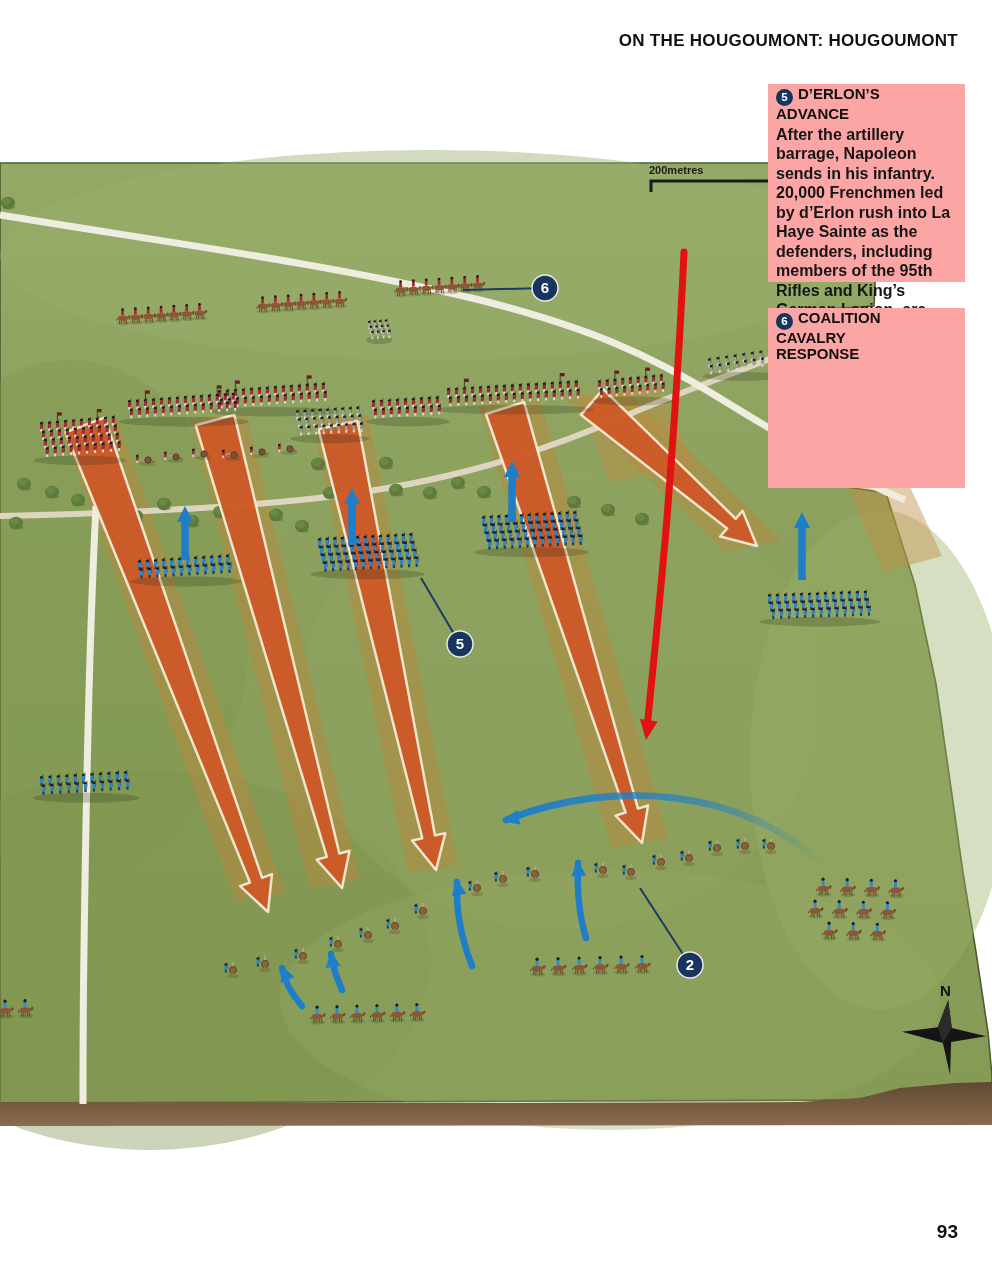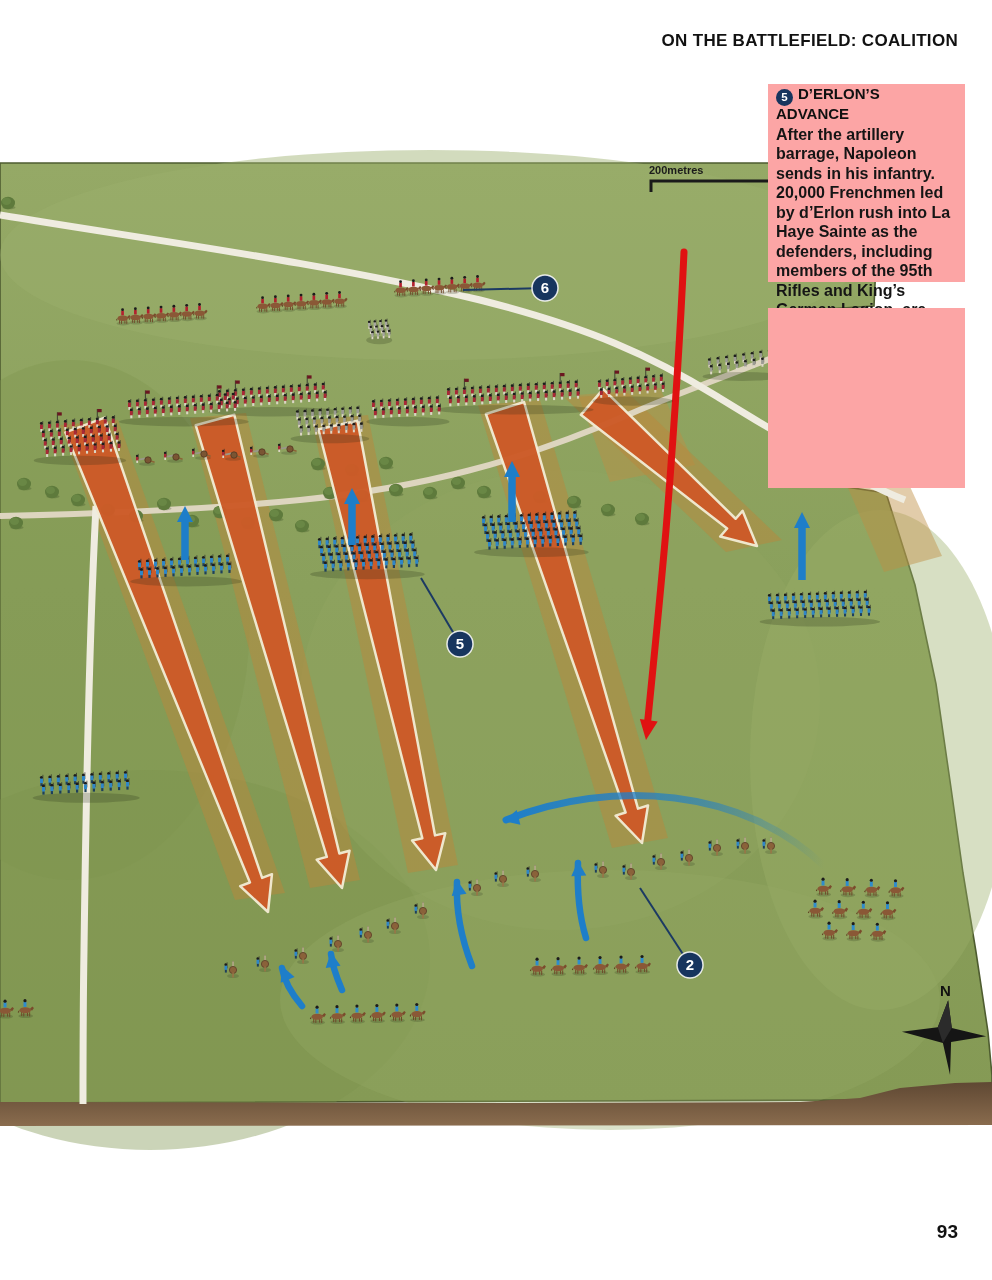--- a/index.html
+++ b/index.html
@@ -19,21 +19,21 @@
   .co-title-text{white-space:pre-line}
   .badge-inline{display:inline-flex;width:17px;height:17px;border-radius:50%;
       background:#17355e;color:#fff;font-size:11.5px;font-weight:700;
       justify-content:center;align-items:center;margin-right:5px;vertical-align:-2px}
   .co-body{font-size:16px;font-weight:700;line-height:1.22;color:#151515;width:180px}
   .pagenum{position:absolute;top:1221px;right:34px;font-size:19px;font-weight:700;color:#111}
 </style>
 </head>
 <body>
 
-<div class="header">ON THE BATTLEFIELD: COALITION</div>
+<div class="header">ON THE HOUGOUMONT: HOUGOUMONT</div>
 
 <div id="map-wrap">
   <svg id="map-svg" width="992" height="1280" viewBox="0 0 992 1280">
       <defs>
  <linearGradient id="gGrass" x1="0" y1="0" x2="0" y2="1">
    <stop offset="0" stop-color="#95a966"></stop>
           <stop offset="0.45" stop-color="#8aa05c"></stop>
           <stop offset="1" stop-color="#859a55"></stop>
  </linearGradient>
  <linearGradient id="gSoil" x1="0" y1="0" x2="0" y2="1">
@@ -3652,15 +3652,18 @@
   <div class="scale-label">200metres</div>
 </div>
 
 <div class="callout" id="co5">
   <div class="co-title"><span class="badge-inline">5</span><span class="co-title-text">D’ERLON’S
 ADVANCE</span></div>
   <div class="co-body">After the artillery barrage, Napoleon sends in his infantry. 20,000 Frenchmen led by d’Erlon rush into La Haye Sainte as the defenders, including members of the 95th Rifles and King’s German Legion, are forced back.</div>
 </div>
 
 <div class="callout" id="co6">
+  <div class="co-title"><span class="badge-inline">6</span><span class="co-title-text">COALITION
+CAVALRY
+RESPONSE</span></div>
 </div>
 
 <div class="pagenum">93</div>
 
 </body></html>

